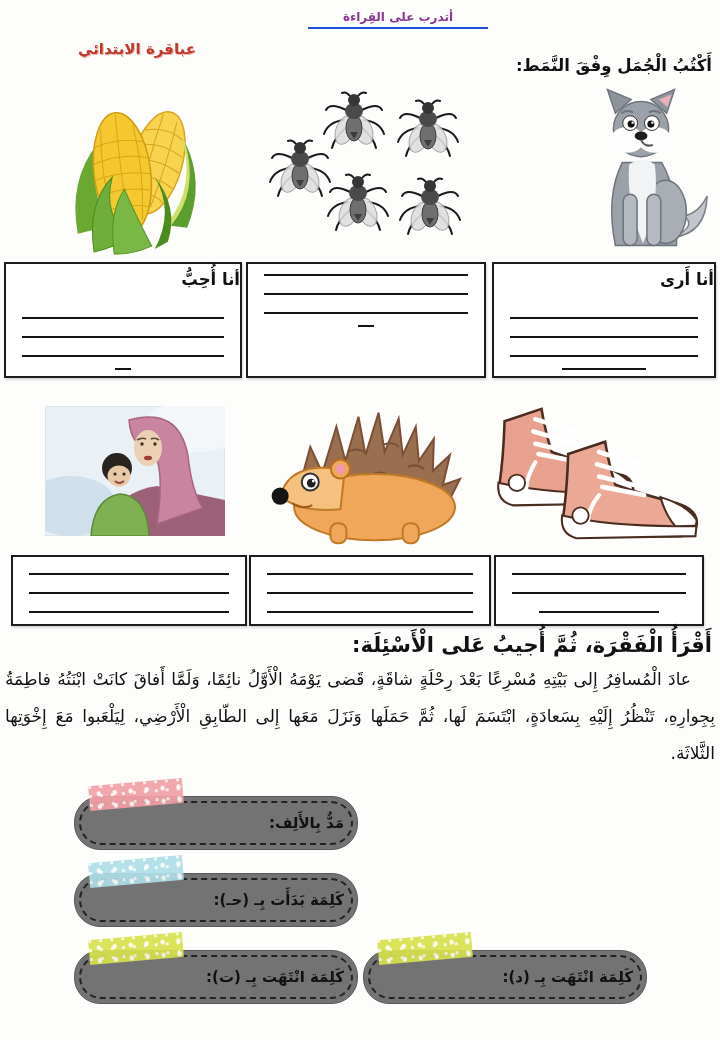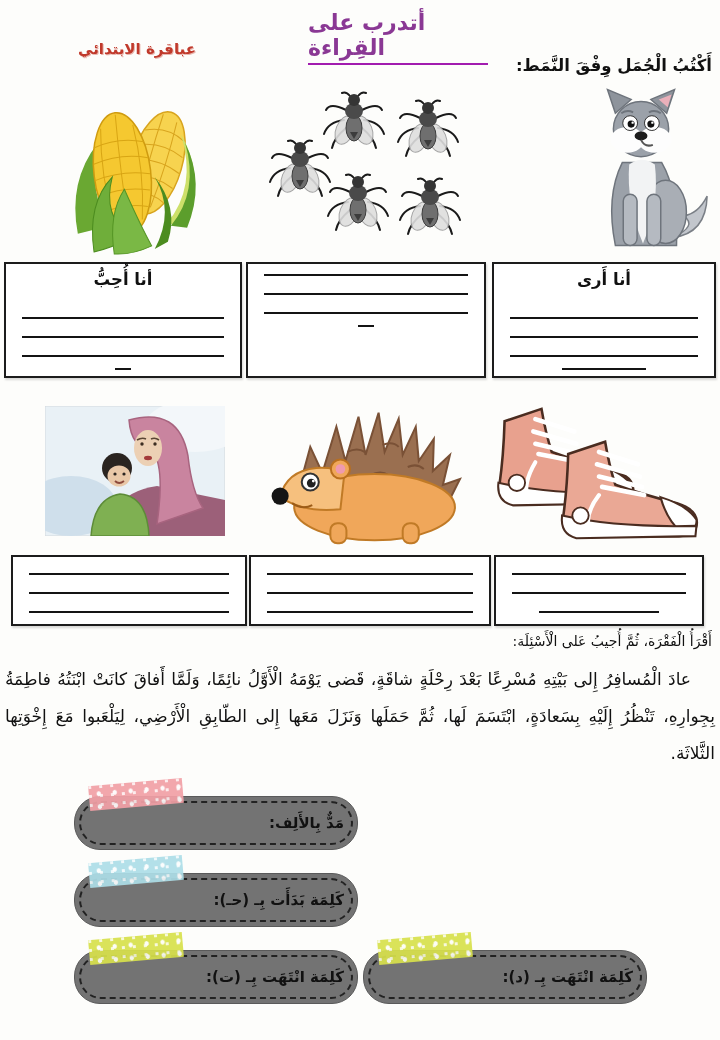--- a/index.html
+++ b/index.html
@@ -5,37 +5,37 @@
   html,body{margin:0;padding:0;background:#e9e9e9;}
   .page{
     position:relative; width:720px; height:1040px; margin:0 auto;
     background:#fdfdfb; overflow:hidden;
     font-family:"DejaVu Sans", sans-serif; color:#111;
   }
   .abs{position:absolute;}
   
   .logo{left:34px; top:40px; color:#c0392b; font-weight:bold; font-size:15px;
         text-shadow:1px 1px 0 #e8b6ae; letter-spacing:1px;margin-left:44px;}
-  .title{left:308px; top:10px; width:180px; text-align:left;
-         color:#8a3894; font-weight:bold; font-size:22px;
-         border-bottom:2px solid #a21caf; padding-bottom:3px;}
+  .title{left:308px; top:10px; width:180px; text-align:center;
+         color:#8a3894; font-weight:bold; font-size:12px;
+         border-bottom:2px solid #1d4ed8; padding-bottom:3px;}
   .instruction{right:8px; top:56px; font-weight:bold; font-size:16.5px;}
   
   .abox{border:2.5px solid #1c1c1c; background:#fff; box-shadow:1px 2px 2px rgba(0,0,0,.15);}
-  .abox .hdr{text-align:center; font-weight:bold; font-size:16.5px; padding-top:6px; height:30px;}
+  .abox .hdr{font-weight:bold; font-size:16.5px; padding-top:6px; height:30px;}
   .wline{border-top:2.2px solid #141414; margin:0 16px;}
   .r1 .wline{margin-top:17px;}
   .r1 .wline:first-of-type{margin-top:10px;}
   .dash{width:16px; border-top:2.2px solid #141414; margin:11px auto 0;}
   .dash.long{width:84px;}
   .r2 .wline{margin-top:17px;}
   .r2 .wline:first-of-type{margin-top:16px;}
   .wline.short{width:120px; margin-left:auto; margin-right:auto;}
   
-  .rheading{right:8px; top:633px; font-weight:normal; font-size:14px;}
+  .rheading{right:8px; top:633px; font-weight:bold; font-size:21px;}
   .paragraph{right:5px; left:5px; top:661px; font-weight:normal; font-size:17px;
              line-height:37px; text-align:justify; text-indent:24px;}
   
   .qbox{height:52px; border:1.6px solid #5a5a5a; border-radius:26px; background:#737373;}
   .qbox::before{content:""; position:absolute; inset:4px; border:2.2px dashed #222;
                 border-radius:22px;}
   .qbox .tape{position:absolute; left:14px; top:-15px; width:94px; height:25px;
               transform:rotate(-5deg); opacity:.92;
               background-image:radial-gradient(circle, rgba(255,255,255,.95) 2px, transparent 2.6px),
                                radial-gradient(circle, rgba(255,255,255,.8) 1.4px, transparent 2px);

